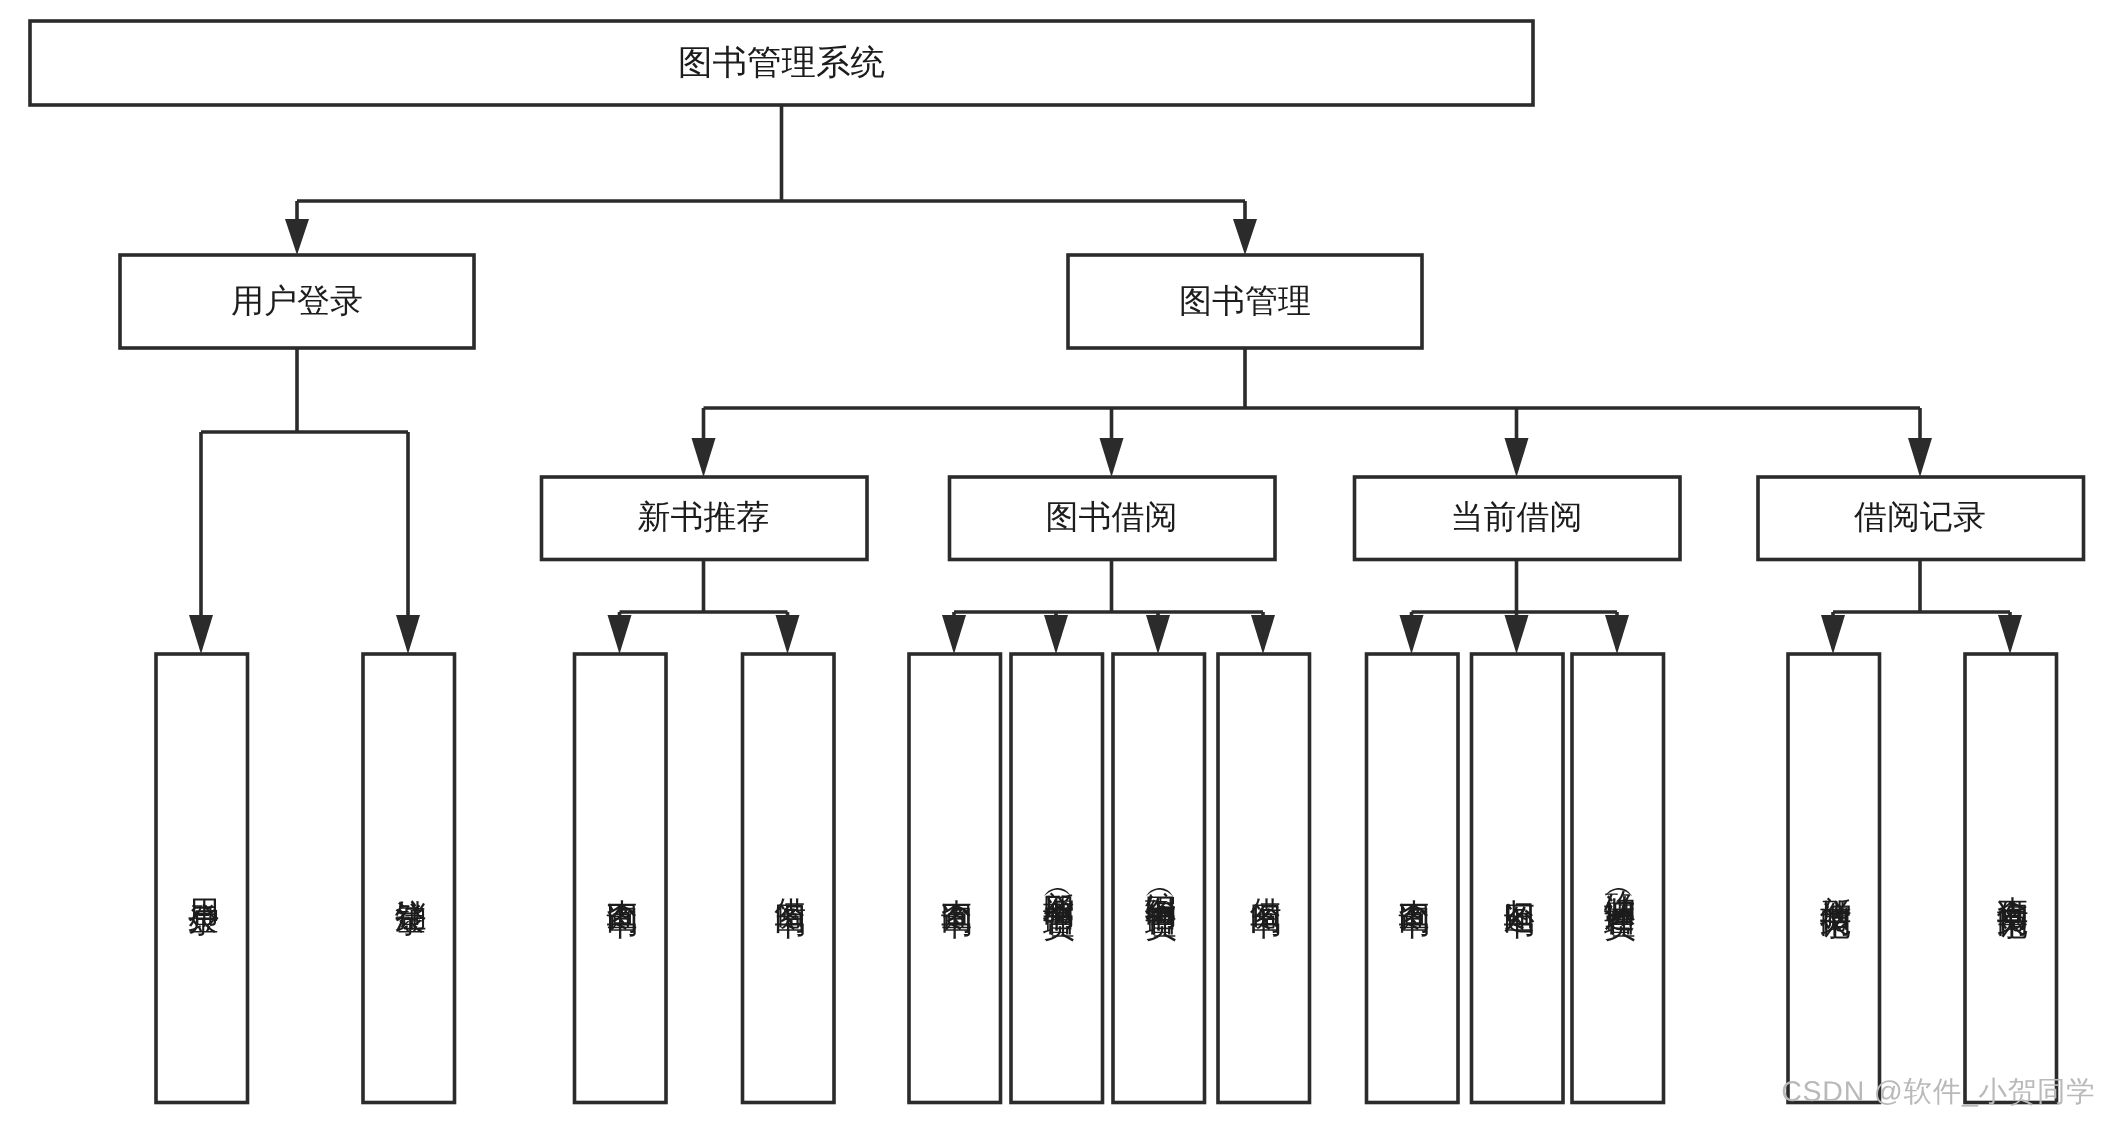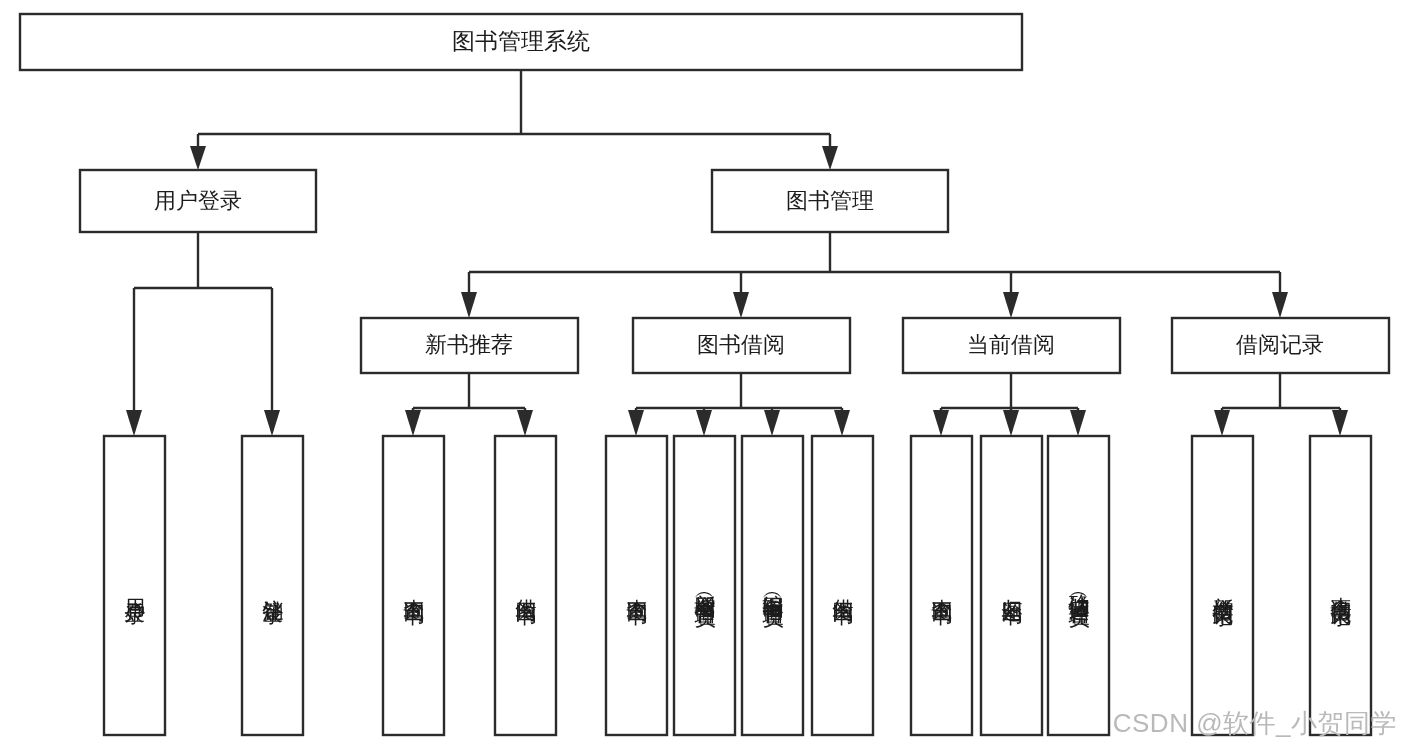--- a/index.html
+++ b/index.html
@@ -61,21 +61,21 @@
     align-items: center;
     justify-content: center;
     white-space: nowrap;
     pointer-events: none;
   }
   .watermark {
     position: absolute;
     right: 8px;
     bottom: 6px;
     font-family: "Liberation Sans", "DejaVu Sans", sans-serif;
-    font-size: 26px;
+    font-size: 19px;
     color: #b9b9b9;
     letter-spacing: 0.5px;
     white-space: nowrap;
   }
 </style>
 </head>
 <body>
 
 <svg id="diagram" viewBox="0 0 1405 747" xmlns="http://www.w3.org/2000/svg">
 

